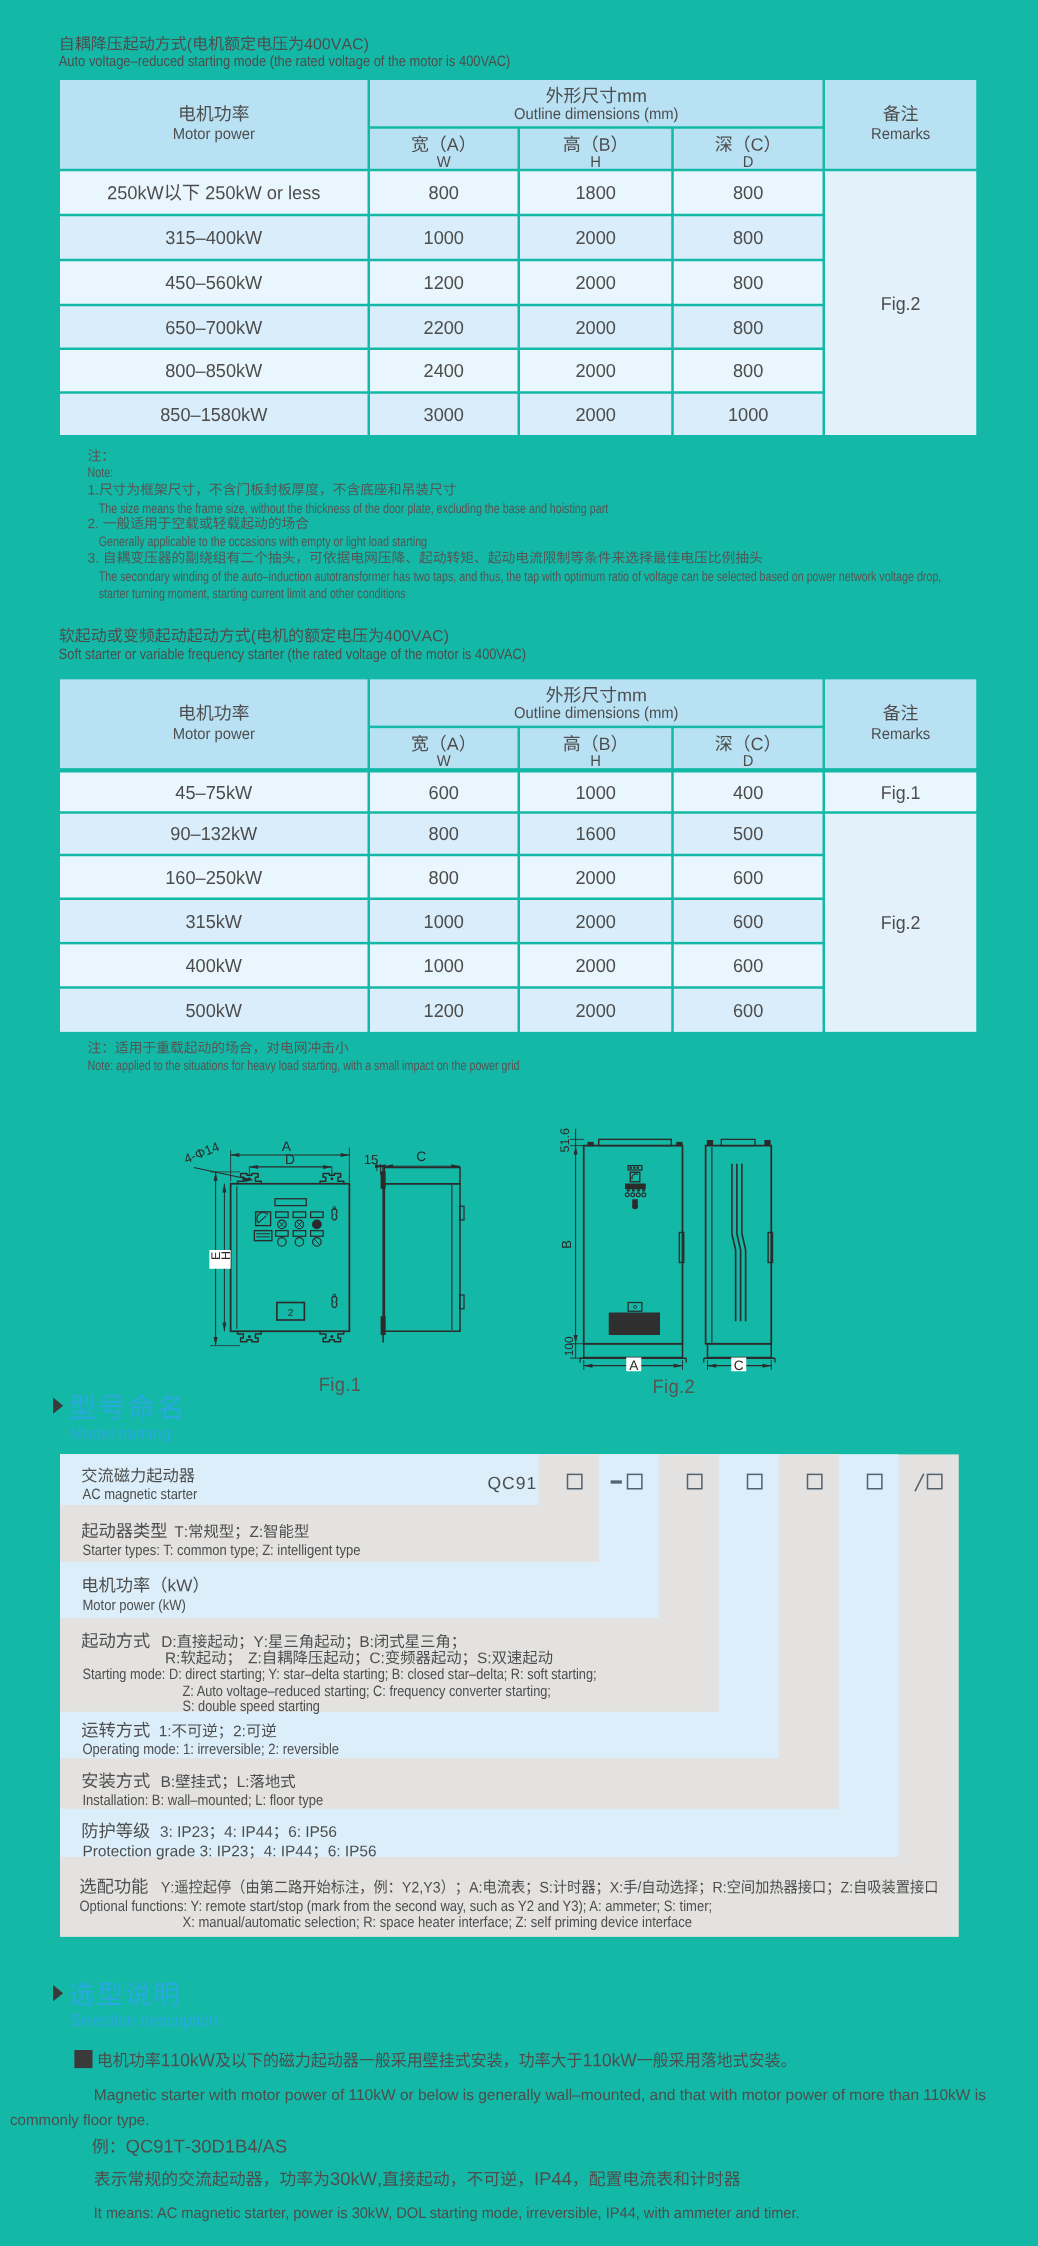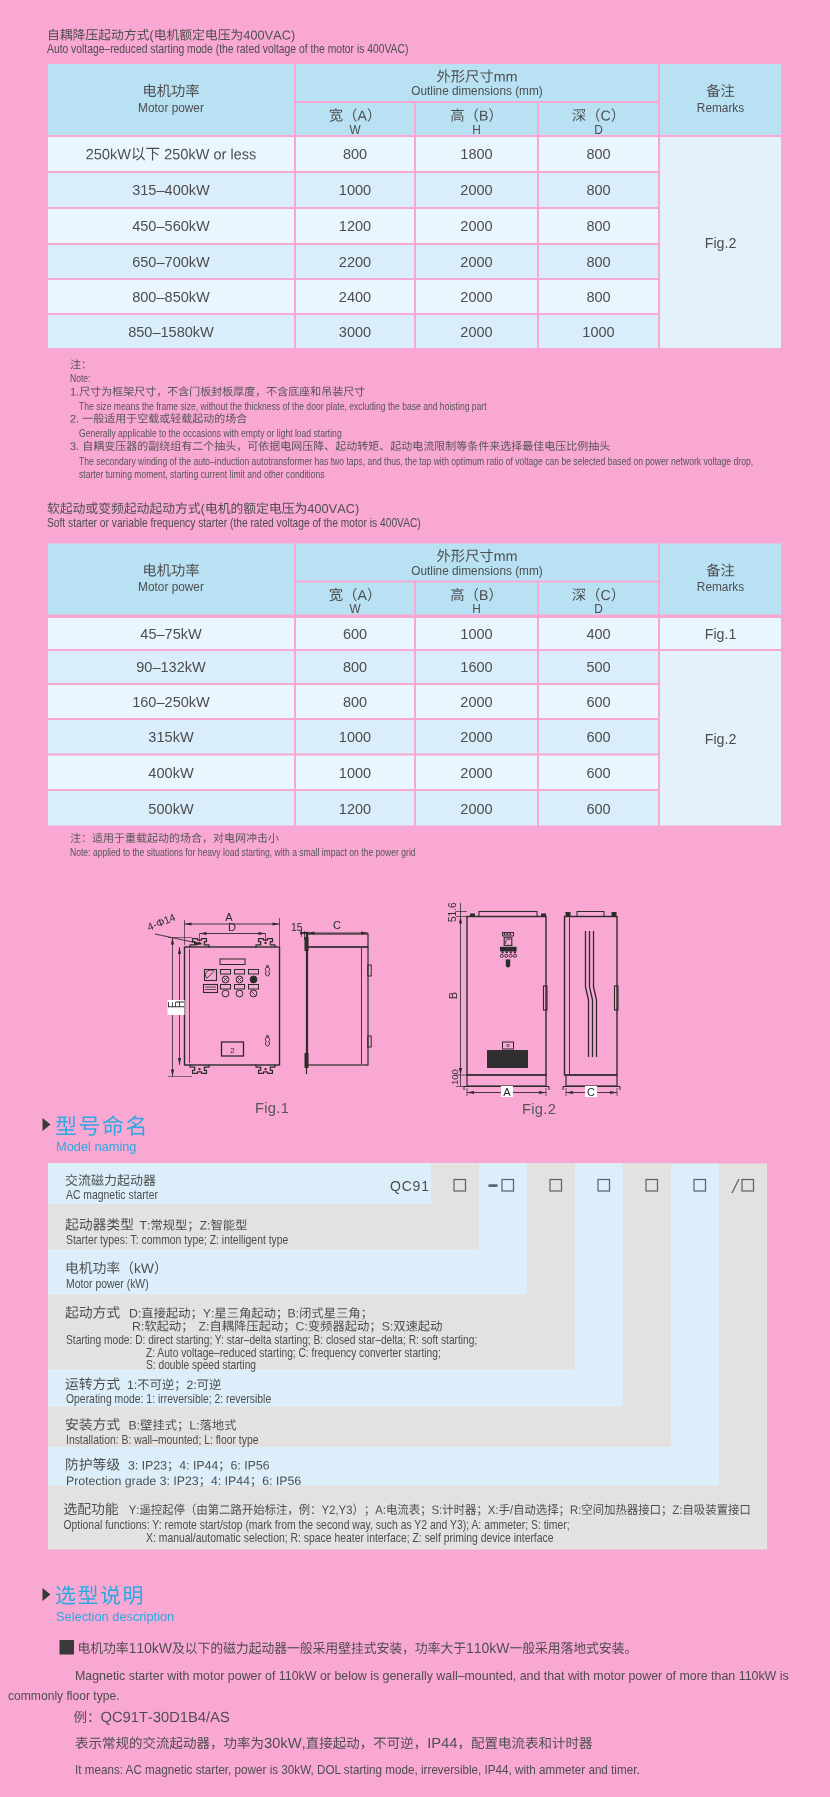--- a/index.html
+++ b/index.html
@@ -1,15 +1,15 @@
 <!DOCTYPE html>
 <html><head><meta charset="utf-8">
 <style>
 html,body{margin:0;padding:0;background:#ffffff;}
-#page{position:relative;width:830px;height:1797px;background:#f9a8d4;overflow:hidden;font-family:"Liberation Sans",sans-serif;}
+#page{position:relative;width:830px;height:1797px;background:#14b8a6;overflow:hidden;font-family:"Liberation Sans",sans-serif;}
 svg{display:block;}
 </style></head>
 <body>
 
 <div id="page">
 <svg width="830" height="1797" viewBox="0 0 830 1797" xmlns="http://www.w3.org/2000/svg">
 <defs>
         <path id="g0" d="M239 -411L774 -411L774 -264L239 -264ZM239 -482L239 -631L774 -631L774 -482ZM239 -194L774 -194L774 -46L239 -46ZM455 -842C447 -802 431 -747 416 -703L163 -703L163 81L239 81L239 25L774 25L774 76L853 76L853 -703L492 -703C509 -741 526 -787 542 -830Z"></path>
         <path id="g1" d="M538 -588L662 -588L662 -496L538 -496ZM723 -588L853 -588L853 -496L723 -496ZM538 -737L662 -737L662 -646L538 -646ZM723 -737L853 -737L853 -646L723 -646ZM515 -132L527 -69C612 -79 719 -92 828 -107C835 -85 841 -65 844 -49L892 -68C883 -117 852 -195 820 -255L775 -239C787 -215 798 -189 808 -163L723 -153L723 -292L897 -292L897 2C897 12 893 16 882 17C870 17 833 17 789 16C798 33 807 58 810 76C867 76 906 75 929 65C954 55 961 36 961 2L961 -355L723 -355L723 -435L923 -435L923 -798L470 -798L470 -435L662 -435L662 -355L443 -355L443 80L506 80L506 -292L662 -292L662 -147ZM62 -733L62 -667L196 -667L196 -567L79 -567L79 -502L196 -502L196 -398L51 -398L51 -334L184 -334C149 -240 89 -134 34 -75C46 -58 63 -28 70 -8C114 -57 160 -136 196 -217L196 79L268 79L268 -257C304 -210 350 -146 369 -114L413 -172C392 -198 305 -304 275 -334L419 -334L419 -398L268 -398L268 -502L392 -502L392 -567L268 -567L268 -667L410 -667L410 -733L268 -733L268 -840L196 -840L196 -733Z"></path>
         <path id="g2" d="M784 -692C753 -647 711 -607 663 -573C618 -605 581 -642 553 -683L561 -692ZM581 -840C540 -765 465 -674 361 -607C377 -596 399 -572 410 -556C447 -582 480 -609 509 -638C537 -601 569 -567 606 -536C528 -491 438 -458 348 -438C361 -423 379 -396 386 -378C484 -403 580 -441 664 -493C739 -444 826 -408 920 -387C930 -406 950 -434 966 -448C878 -465 794 -495 723 -534C792 -588 849 -653 886 -733L839 -756L827 -753L609 -753C626 -777 642 -802 656 -826ZM411 -342L411 -276L643 -276L643 -140L474 -140L502 -238L434 -247C421 -191 400 -121 382 -74L643 -74L643 80L716 80L716 -74L943 -74L943 -140L716 -140L716 -276L912 -276L912 -342L716 -342L716 -419L643 -419L643 -342ZM78 -799L78 78L145 78L145 -731L279 -731C254 -664 222 -576 189 -505C270 -425 291 -357 292 -302C292 -270 286 -242 268 -232C260 -225 248 -223 234 -222C217 -221 195 -221 170 -224C182 -204 189 -176 190 -157C214 -156 240 -156 262 -159C284 -161 302 -167 317 -177C346 -198 359 -241 359 -295C359 -358 340 -430 259 -513C297 -593 337 -690 369 -772L320 -802L309 -799Z"></path>

